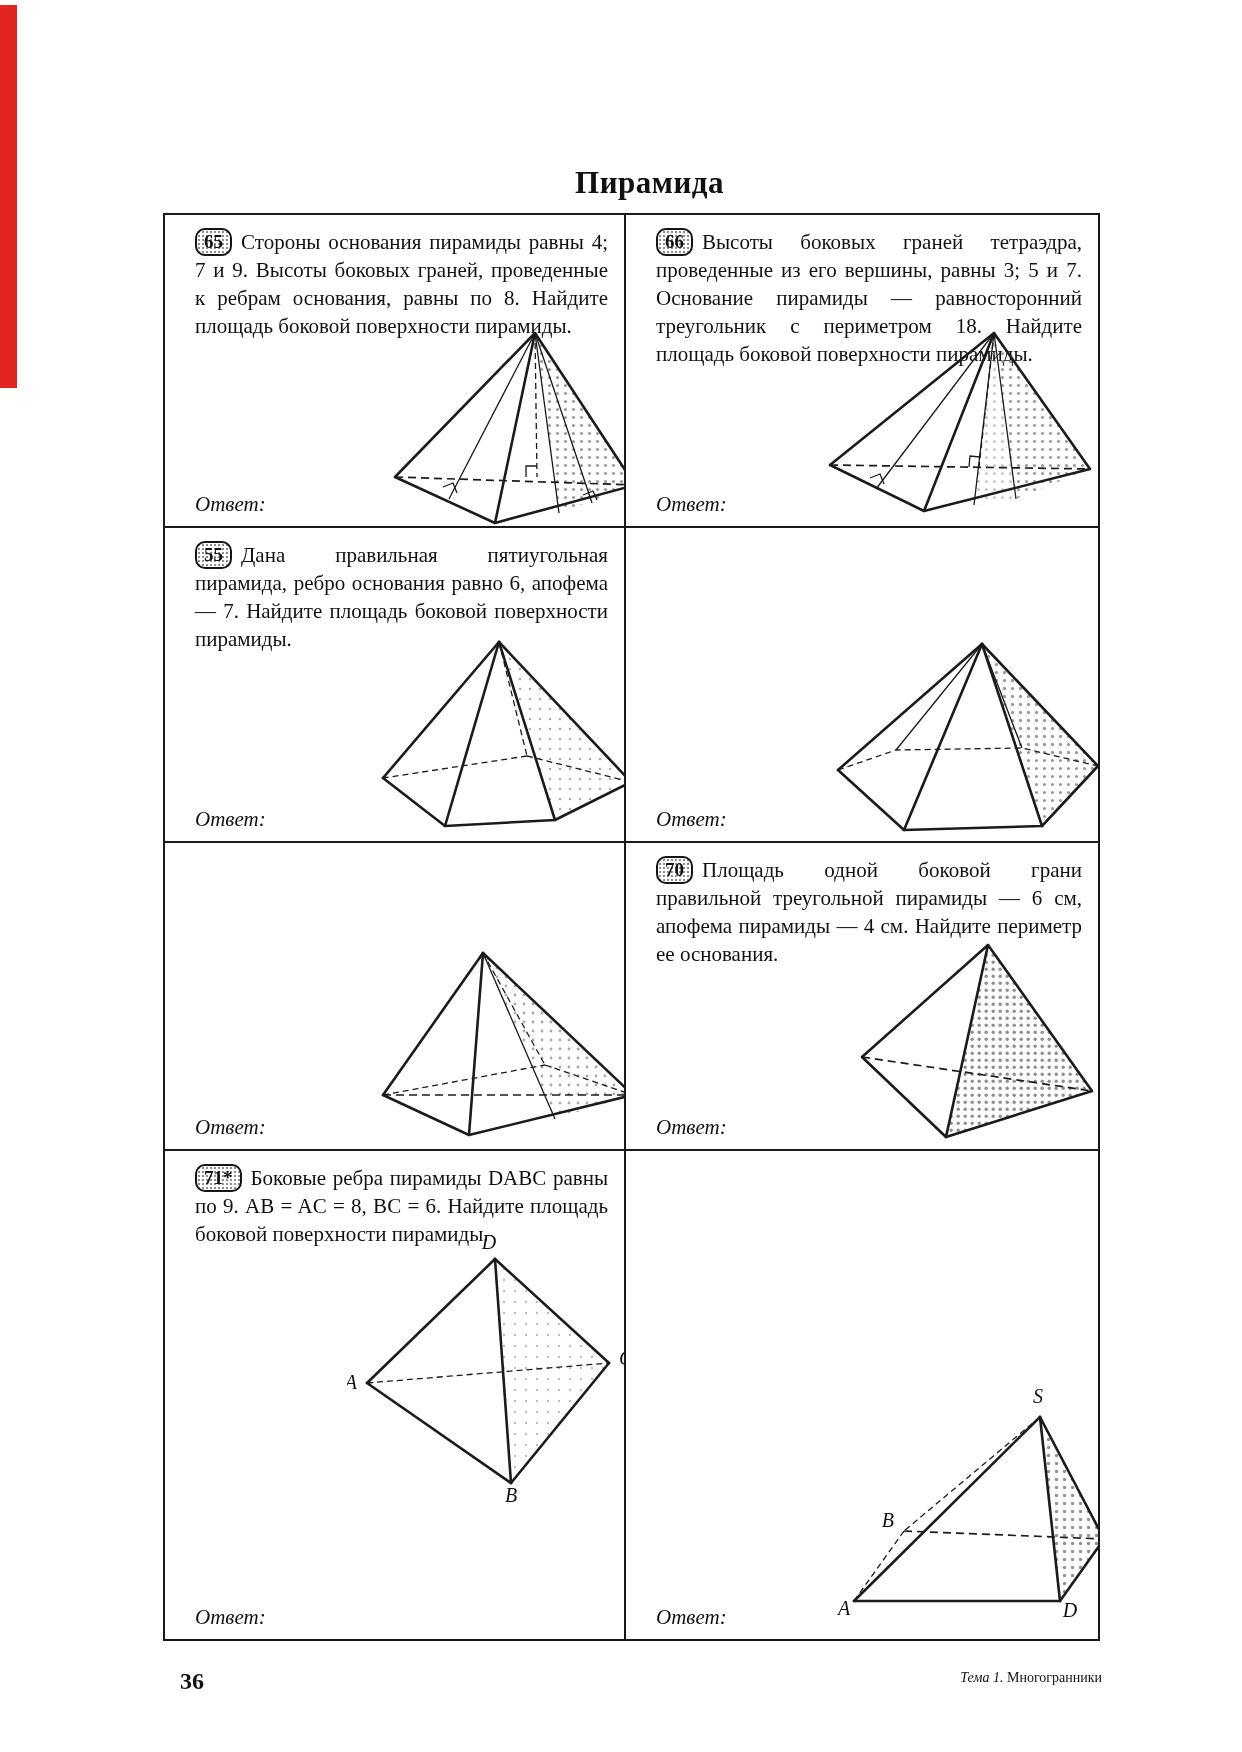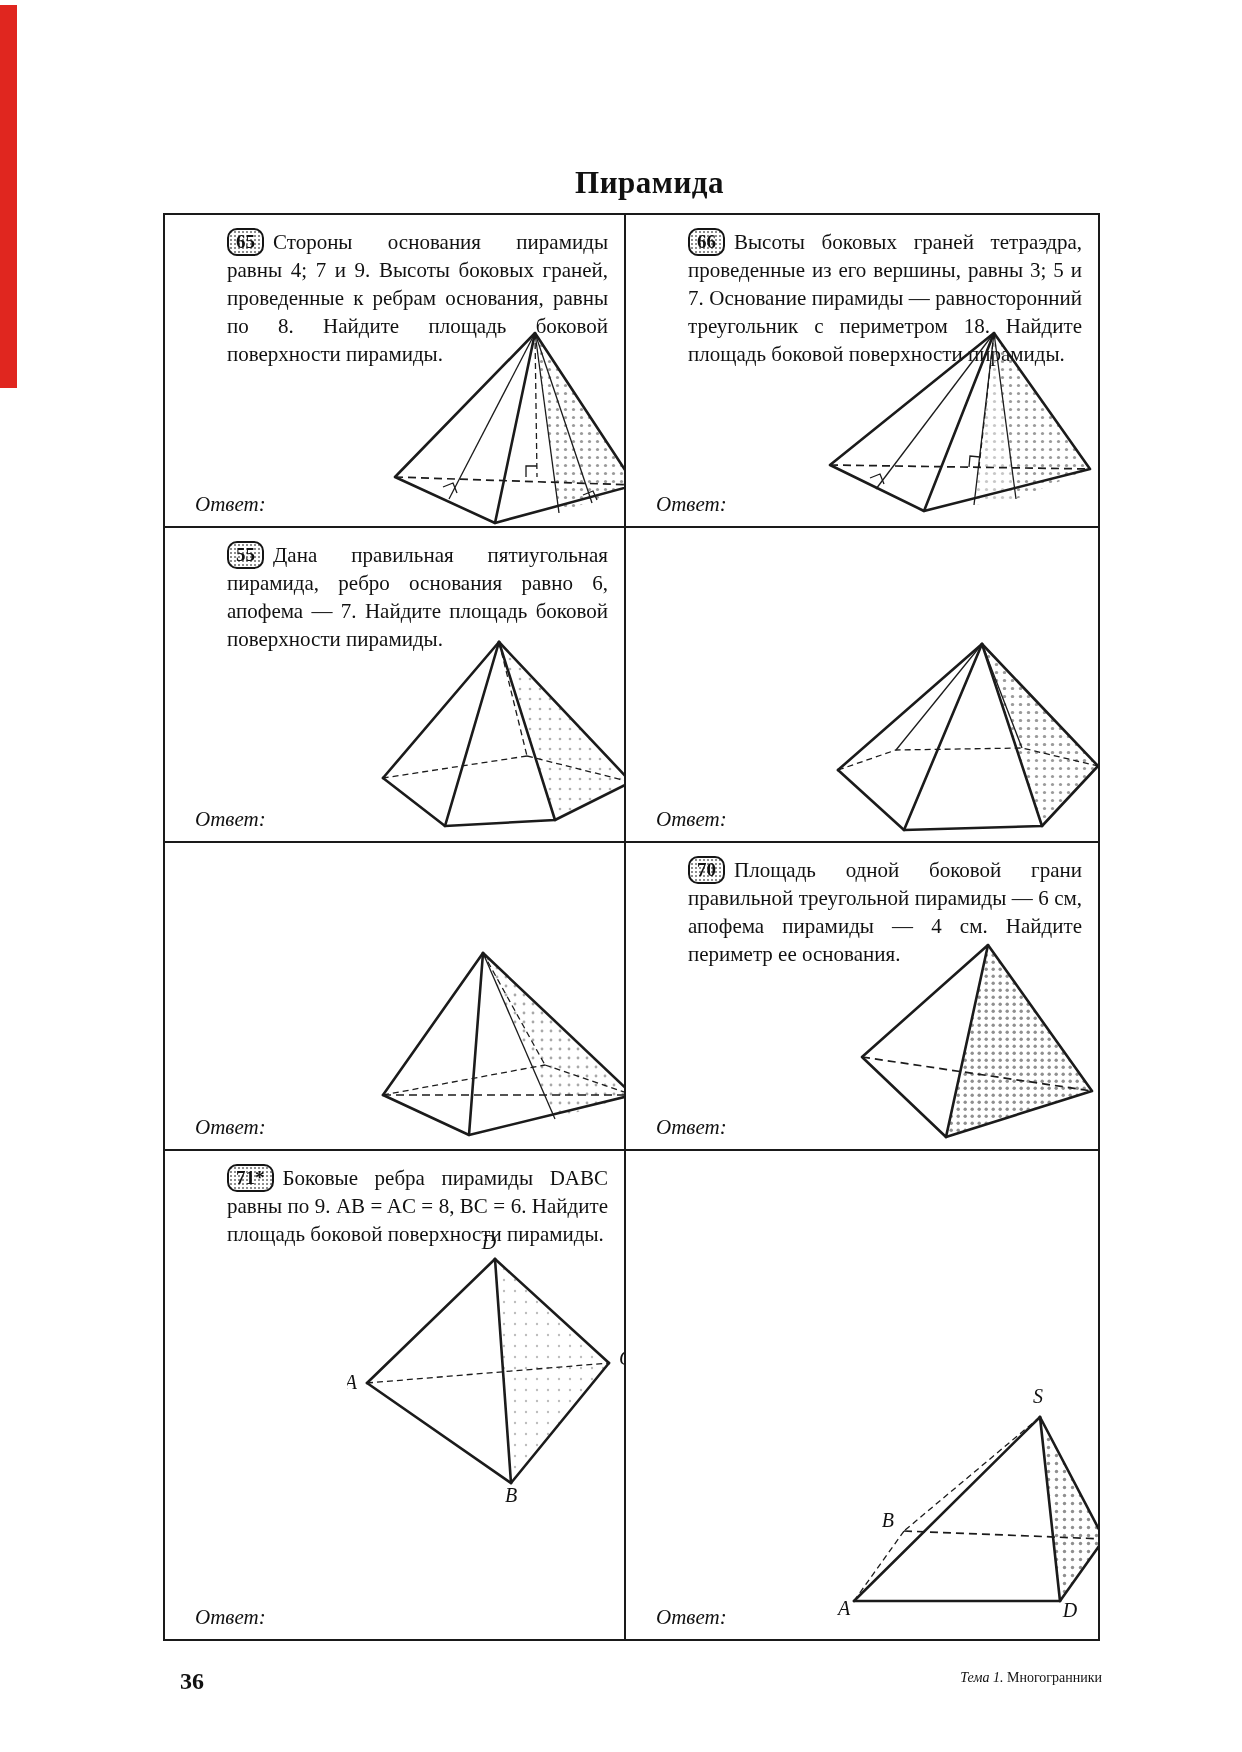--- a/index.html
+++ b/index.html
@@ -11,21 +11,21 @@
   .page-title{
     position:absolute;left:165px;top:149px;width:937px;margin:16px;
     text-align:center;font-size:31px;font-weight:bold;letter-spacing:.5px;
   }
   .grid{
     position:absolute;left:163px;top:213px;
     border:2.5px solid #1a1a1a;
     display:grid;grid-template-columns:461px 472px;grid-template-rows:313px 315px 308px 488px;
     background:#fff;
   }
-  .cell{position:relative;border-right:2px solid #1a1a1a;border-bottom:2px solid #1a1a1a;overflow:hidden;padding-left:32px;}
+  .cell{position:relative;border-right:2px solid #1a1a1a;border-bottom:2px solid #1a1a1a;overflow:hidden;}
   .cell:nth-child(2n){border-right:none;}
   .cell:nth-last-child(-n+2){border-bottom:none;}
   .ptext{margin:13px 16px 0 30px;font-size:21px;line-height:1.33;text-align:justify;}
   .badge{
     display:inline-block;border:2px solid #151515;border-radius:10px;
     padding:0 7px 1px 7px;font-weight:bold;font-size:19px;line-height:23px;
     margin-right:9px;vertical-align:1px;
     background-image:radial-gradient(#8d8d8d .9px, transparent 1.1px);
     background-size:4px 4px;
   }

